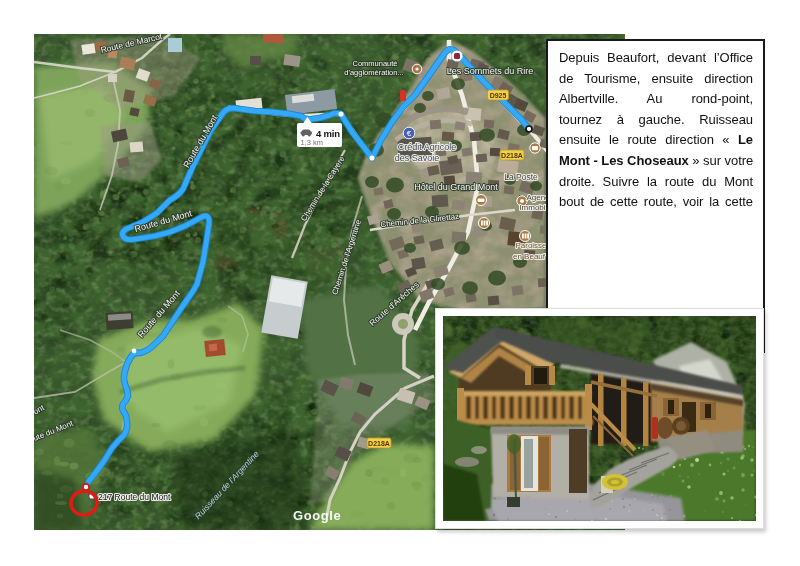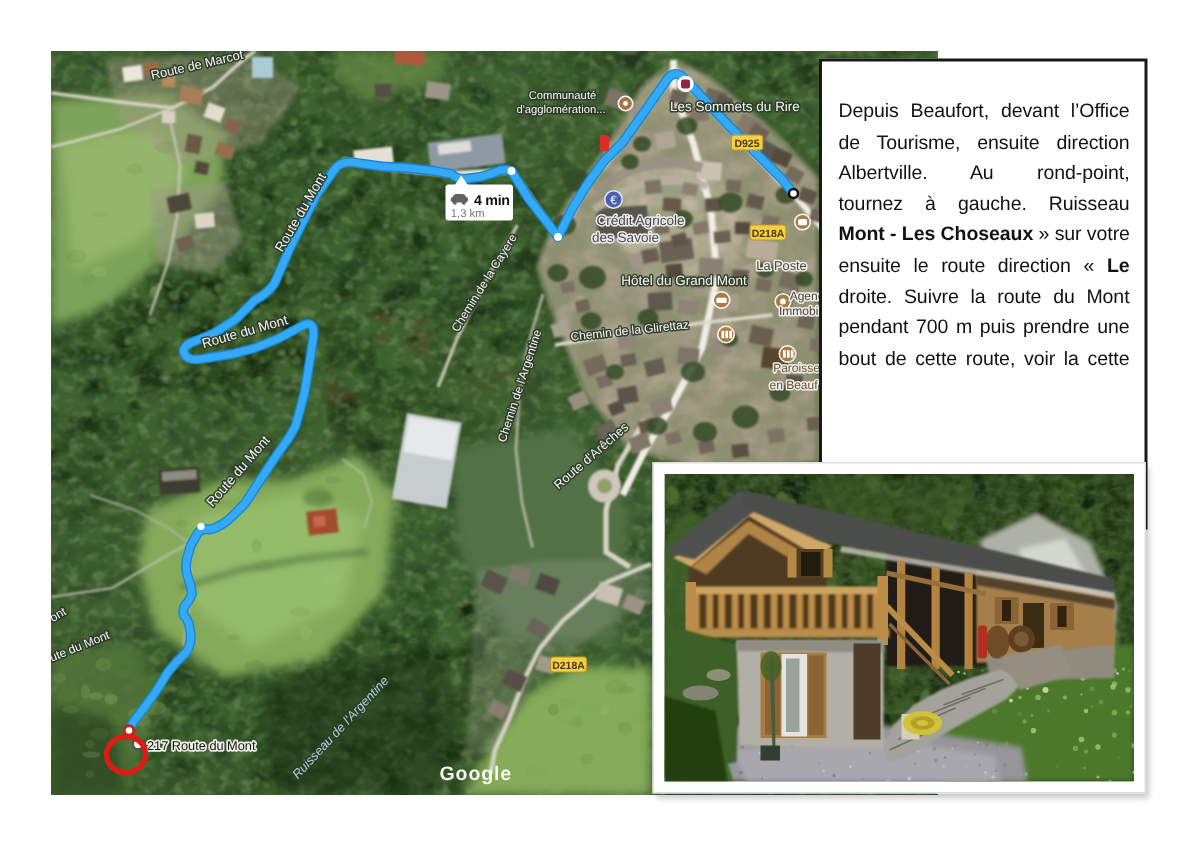--- a/index.html
+++ b/index.html
@@ -1,17 +1,17 @@
 <!DOCTYPE html>
 <html><head><meta charset="utf-8">
 <style>
 html,body{margin:0;padding:0;width:800px;height:566px;background:#fff;overflow:hidden}
 body{font-family:"Liberation Sans",sans-serif;position:relative}
 #map{position:absolute;left:34px;top:34px;width:591px;height:496px}
-#dirbox{position:absolute;left:546px;top:39px;width:219px;height:314px;background:#fff;border:2px solid #191919;box-sizing:border-box;padding:23px 10px 0 11px}
+#dirbox{position:absolute;left:546px;top:39px;width:219px;height:314px;background:#fff;border:2px solid #191919;box-sizing:border-box;padding:7px 10px 0 11px}
 #dirbox .ln{font-size:13px;line-height:20.6px;letter-spacing:-0.05px;color:#111;text-align:justify;text-align-last:justify;white-space:nowrap}
 #dirbox .last{text-align-last:left}
 #photo{position:absolute;left:435px;top:308px;width:329px;height:221px;background:#fff;box-sizing:border-box;border:1px solid #ddd;box-shadow:2px 3px 4px rgba(0,0,0,0.22);padding:7px}
 </style></head>
 <body>
 
 <div id="map">
     <svg width="591" height="496" viewBox="34 34 591 496" xmlns="http://www.w3.org/2000/svg" style="display:block">
 <defs>
 <filter id="b4" x="-30%" y="-30%" width="160%" height="160%">
@@ -1061,24 +1061,23 @@
 <ellipse cx="84" cy="503" rx="13" ry="12" fill="none" stroke="#dd1d15" stroke-width="3.6" transform="rotate(-8 84 503)"></ellipse>
 <text x="293" y="520" font-family="Liberation Sans,sans-serif" font-size="13" font-weight="bold" fill="#fff" opacity="0.95" letter-spacing="0.6">Google</text>
 </svg>
   </div>
 
 <div id="dirbox">
 <div class="ln">Depuis Beaufort, devant l’Office</div>
 <div class="ln">de Tourisme, ensuite direction</div>
 <div class="ln">Albertville. Au rond-point,</div>
 <div class="ln">tournez à gauche. Ruisseau</div>
+<div class="ln">ensuite le route direction « <b>Le</b></div>
 <div class="ln"><b>Mont - Les Choseaux</b> » sur votre</div>
-<div class="ln">ensuite le route direction « <b>Le</b></div>
 <div class="ln">droite. Suivre la route du Mont</div>
-<div class="ln">pendant 700 m puis prendre une</div>
 <div class="ln">bout de cette route, voir la cette</div>
 </div>
 
 <div id="photo">
     <svg width="313" height="205" viewBox="0 0 313 205" xmlns="http://www.w3.org/2000/svg" style="display:block">
 <defs>
 <filter id="pb2" x="-30%" y="-30%" width="160%" height="160%">
           <feGaussianBlur stdDeviation="1.6"></feGaussianBlur>
         </filter>
 <filter id="pb1" x="-40%" y="-40%" width="180%" height="180%">

